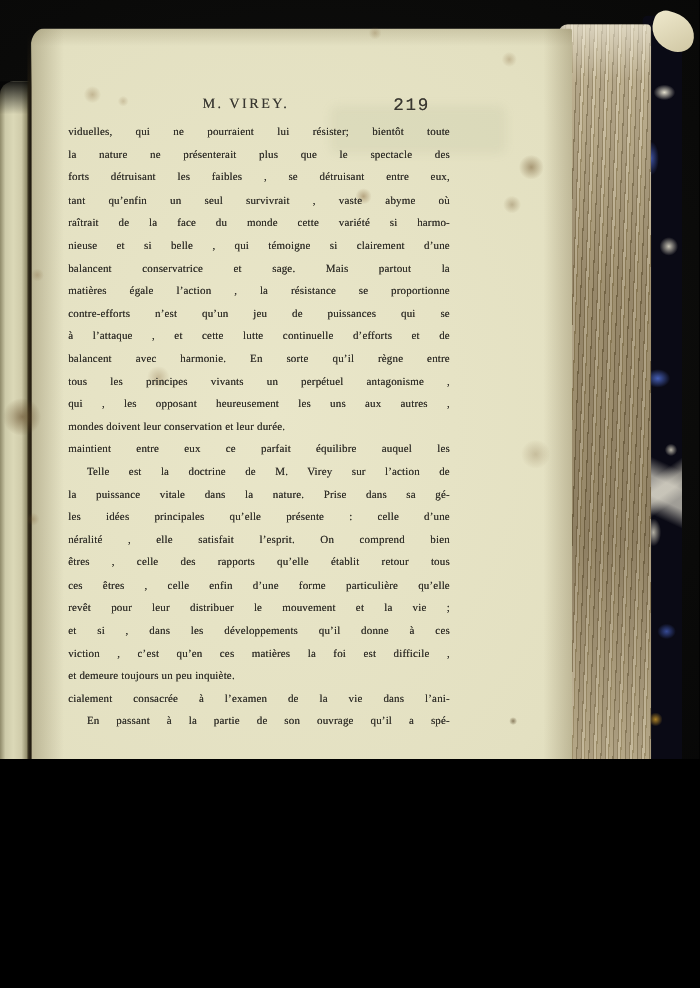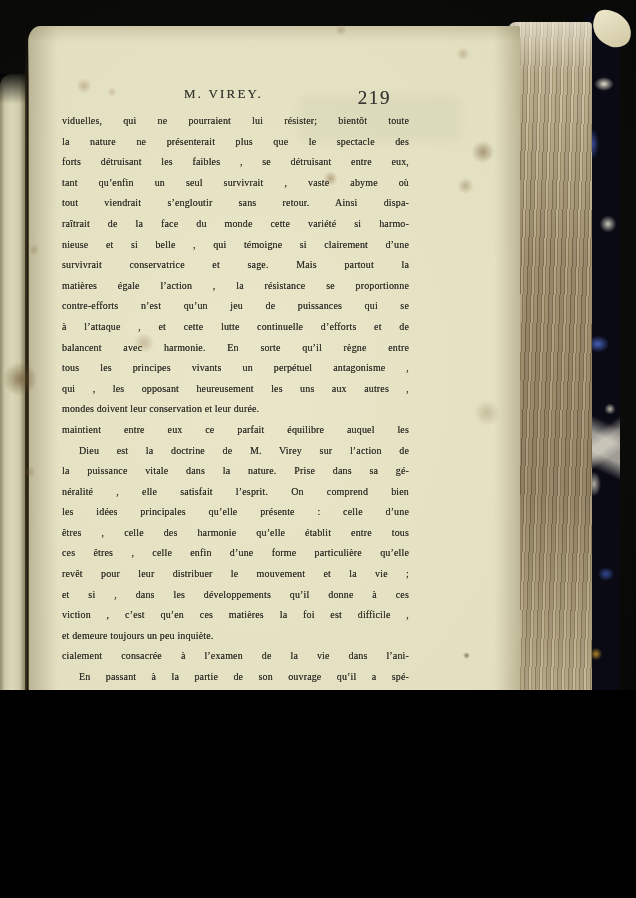--- a/index.html
+++ b/index.html
@@ -85,22 +85,22 @@
     background:rgba(150,155,120,.10);filter:blur(4px);border-radius:8px;}
   .scratch{position:absolute;left:330px;top:796px;width:130px;height:1px;z-index:6;
     background:rgba(110,95,60,.38);transform:rotate(-3deg);border-radius:50%;}
   .scratch2{position:absolute;left:248px;top:806px;width:90px;height:1px;z-index:6;
     background:rgba(110,95,60,.28);transform:rotate(2deg);border-radius:50%;}
   
   .text{position:absolute;left:62px;top:86px;width:347px;z-index:7;color:#2e2c26;}
   .pg-header{position:relative;height:22px;}
   .running-title{position:absolute;left:122px;top:0;font-size:13px;letter-spacing:2.2px;
     color:#393731;text-shadow:0 0 .4px rgba(57,55,49,.7);}
-  .page-number{position:absolute;right:18px;top:1px;font-size:19px;letter-spacing:1.6px;
-    color:#393731;text-shadow:0 0 .4px rgba(57,55,49,.7);}
+  .page-number{position:absolute;right:18px;top:1px;font-size:16px;letter-spacing:1.6px;
+    color:#393731;text-shadow:0 0 .4px rgba(57,55,49,.7);font-family:Liberation Mono, monospace;}
   .lines{margin-top:3px;}
   .line{
     font-size:10px;line-height:20.6px;height:20.6px;
     text-align:justify;text-align-last:justify;
     color:#2f2d27;text-shadow:0 0 .45px rgba(47,45,39,.75);
     letter-spacing:.15px;
   }
   .line.nj{text-align-last:left;}
   .line.ind{text-indent:17px;}
 </style>
@@ -142,37 +142,36 @@
   <div class="text">
     <div class="pg-header">
       <span class="running-title">M. VIREY.</span>
       <span class="page-number">219</span>
     </div>
     <div class="lines">
       <div class="line">viduelles, qui ne pourraient lui résister; bientôt toute</div>
       <div class="line">la nature ne présenterait plus que le spectacle des</div>
       <div class="line">forts détruisant les faibles , se détruisant entre eux,</div>
       <div class="line">tant qu’enfin un seul survivrait , vaste abyme où</div>
-      <div class="line">tout viendrait s’engloutir sans retour. Ainsi dispa-</div>
       <div class="line">raîtrait de la face du monde cette variété si harmo-</div>
       <div class="line">nieuse et si belle , qui témoigne si clairement d’une</div>
-      <div class="line">survivrait conservatrice et sage. Mais partout la</div>
+      <div class="line">balancent conservatrice et sage. Mais partout la</div>
       <div class="line">matières égale l’action , la résistance se proportionne</div>
       <div class="line">contre-efforts n’est qu’un jeu de puissances qui se</div>
       <div class="line">à l’attaque , et cette lutte continuelle d’efforts et de</div>
       <div class="line">balancent avec harmonie. En sorte qu’il règne entre</div>
       <div class="line">tous les principes vivants un perpétuel antagonisme ,</div>
       <div class="line">qui , les opposant heureusement les uns aux autres ,</div>
       <div class="line nj">mondes doivent leur conservation et leur durée.</div>
       <div class="line">maintient entre eux ce parfait équilibre auquel les</div>
-      <div class="line ind">Dieu est la doctrine de M. Virey sur l’action de</div>
+      <div class="line ind">Telle est la doctrine de M. Virey sur l’action de</div>
       <div class="line">la puissance vitale dans la nature. Prise dans sa gé-</div>
+      <div class="line">les idées principales qu’elle présente : celle d’une</div>
       <div class="line">néralité , elle satisfait l’esprit. On comprend bien</div>
-      <div class="line">les idées principales qu’elle présente : celle d’une</div>
-      <div class="line">êtres , celle des harmonie qu’elle établit entre tous</div>
+      <div class="line">êtres , celle des rapports qu’elle établit retour tous</div>
       <div class="line">ces êtres , celle enfin d’une forme particulière qu’elle</div>
       <div class="line">revêt pour leur distribuer le mouvement et la vie ;</div>
       <div class="line">et si , dans les développements qu’il donne à ces</div>
       <div class="line">viction , c’est qu’en ces matières la foi est difficile ,</div>
       <div class="line nj">et demeure toujours un peu inquiète.</div>
       <div class="line">cialement consacrée à l’examen de la vie dans l’ani-</div>
       <div class="line ind">En passant à la partie de son ouvrage qu’il a spé-</div>
     </div>
   </div>
 </div>

